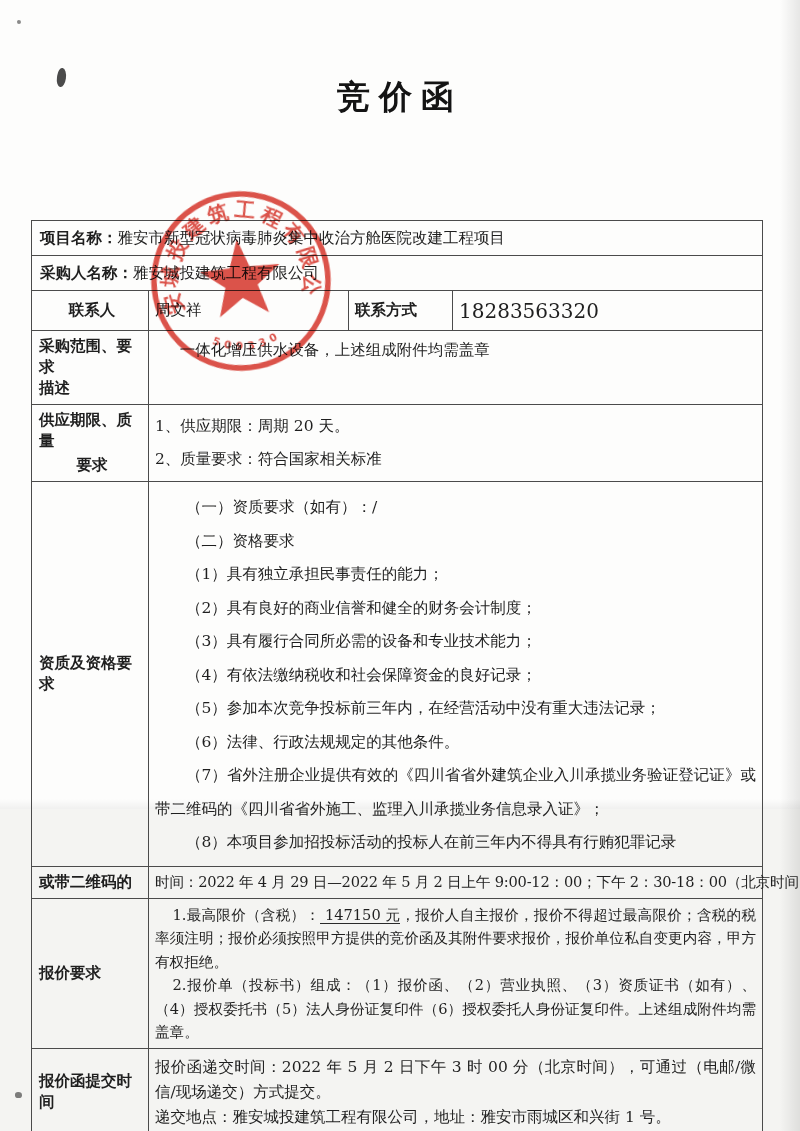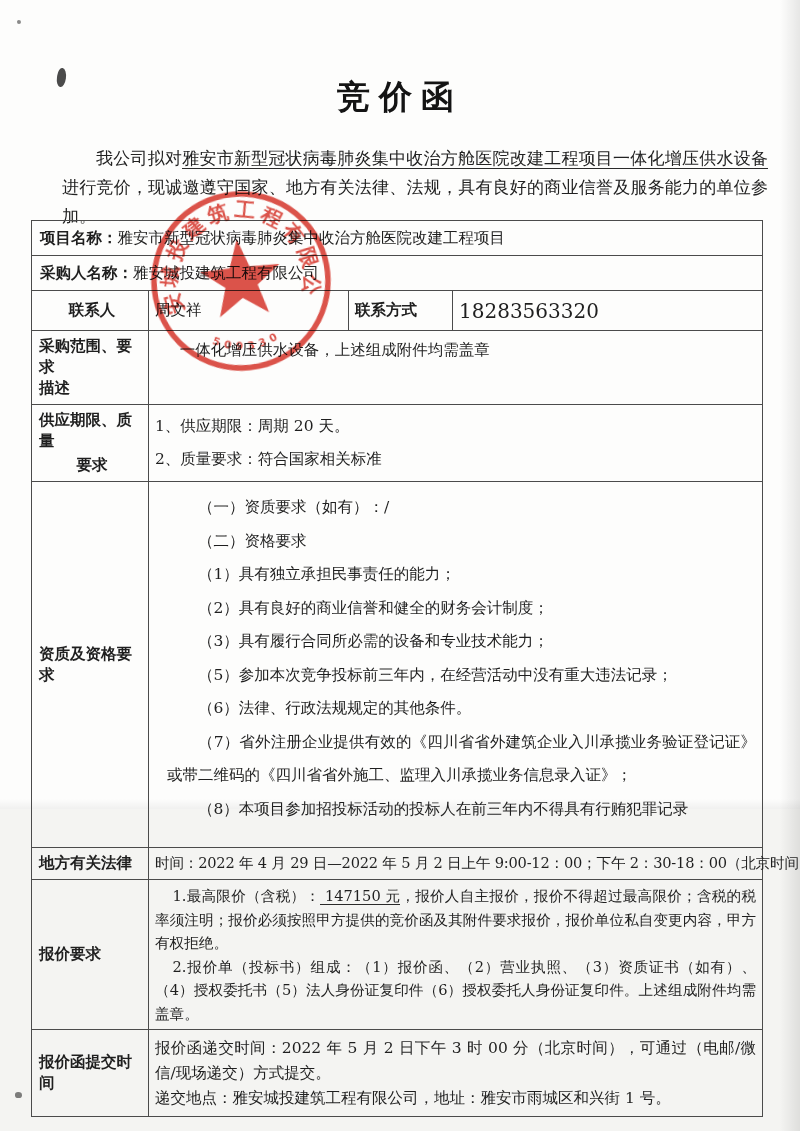--- a/index.html
+++ b/index.html
@@ -78,21 +78,21 @@
   .c-name{width:200px;flex:0 0 200px;border-right:1.2px solid #4b4b4b;text-align:right;}
   .c-meth{width:104px;flex:0 0 104px;border-right:1.2px solid #4b4b4b;font-weight:700;}
   .c-phone{flex:1;font-size:20px;}
   .two-line{justify-content:space-between;}
   .two-line .l2-center{text-align:center;}
   .scope-val{padding-top:9px;}
   .scope-val p{margin:0;text-indent:1.6em;}
   .supply-val p{margin:0;line-height:33px;}
   .supply-val{padding-top:5px;}
   .qual-lbl{justify-content:center;}
-  .qual-val{padding-top:9px;padding-bottom:6px;margin-left:12px;}
+  .qual-val{padding-top:9px;padding-bottom:6px;}
   .qual-val p{margin:0;line-height:33.5px;text-indent:2em;text-align:justify;}
   .time-val{display:flex;align-items:center;font-size:14.6px;white-space:nowrap;letter-spacing:-0.2px;}
   .quote-val{font-size:14.6px;line-height:23.5px;text-align:justify;padding-top:4px;padding-bottom:4px;}
   .quote-val p{margin:0;text-indent:1.2em;}
   .submit-val p{margin:0;line-height:25px;text-align:justify;}
   .submit-val{padding-top:6px;}
 
   
   .stamp{
     position:absolute;left:146px;top:186px;width:190px;height:190px;
@@ -109,21 +109,20 @@
 <div class="page">
 
   <div class="edge-right"></div>
   <div class="edge-bottom"></div>
   <div class="artifact a1"></div>
   <div class="artifact a2"></div>
   <div class="artifact a3"></div>
 
   <h1 class="title">竞价函</h1>
 
-  <p class="intro"><span>我公司拟对</span><span class="u-line">雅安市新型冠状病毒肺炎集中收治方舱医院改建工程项目一体化增压供水设备</span><span>进行竞价，现诚邀遵守国家、地方有关法律、法规，具有良好的商业信誉及服务能力的单位参加。</span></p>
 
   <div class="bid-table">
 
     <div class="trow">
       <div class="cell val full">
         <b>项目名称：</b>
           <span>雅安市新型冠状病毒肺炎集中收治方舱医院改建工程项目</span>
       </div>
     </div>
 
@@ -163,29 +162,30 @@
     </div>
 
     <div class="trow" style="min-height:366px;">
       <div class="cell lbl qual-lbl">资质及资格要求</div>
       <div class="cell val qual-val">
         <p>（一）资质要求（如有）：/</p>
         <p>（二）资格要求</p>
         <p>（1）具有独立承担民事责任的能力；</p>
         <p>（2）具有良好的商业信誉和健全的财务会计制度；</p>
         <p>（3）具有履行合同所必需的设备和专业技术能力；</p>
+        <p>（4）有依法缴纳税收和社会保障资金的良好记录；</p>
         <p>（5）参加本次竞争投标前三年内，在经营活动中没有重大违法记录；</p>
         <p>（6）法律、行政法规规定的其他条件。</p>
         <p>（7）省外注册企业提供有效的《四川省省外建筑企业入川承揽业务验证登记证》或带二维码的《四川省省外施工、监理入川承揽业务信息录入证》；</p>
         <p>（8）本项目参加招投标活动的投标人在前三年内不得具有行贿犯罪记录</p>
       </div>
     </div>
 
     <div class="trow" style="min-height:32px;">
-      <div class="cell lbl">地方有关法律</div>
+      <div class="cell lbl">或带二维码的</div>
       <div class="cell val time-val">时间：2022 年 4 月 29 日—2022 年 5 月 2 日上午 9:00-12：00；下午 2：30-18：00（北京时间）。</div>
     </div>
 
     <div class="trow" style="min-height:75px;">
       <div class="cell lbl">报价要求</div>
       <div class="cell val quote-val">
         <p><span>1.最高限价（含税）：</span><span class="u-line"> 147150 元</span><span>，报价人自主报价，报价不得超过最高限价；含税的税率须注明；报价必须按照甲方提供的竞价函及其附件要求报价，报价单位私自变更内容，甲方有权拒绝。</span></p>
         <p>2.报价单（投标书）组成：（1）报价函、（2）营业执照、（3）资质证书（如有）、（4）授权委托书（5）法人身份证复印件（6）授权委托人身份证复印件。上述组成附件均需盖章。</p>
       </div>
     </div>

